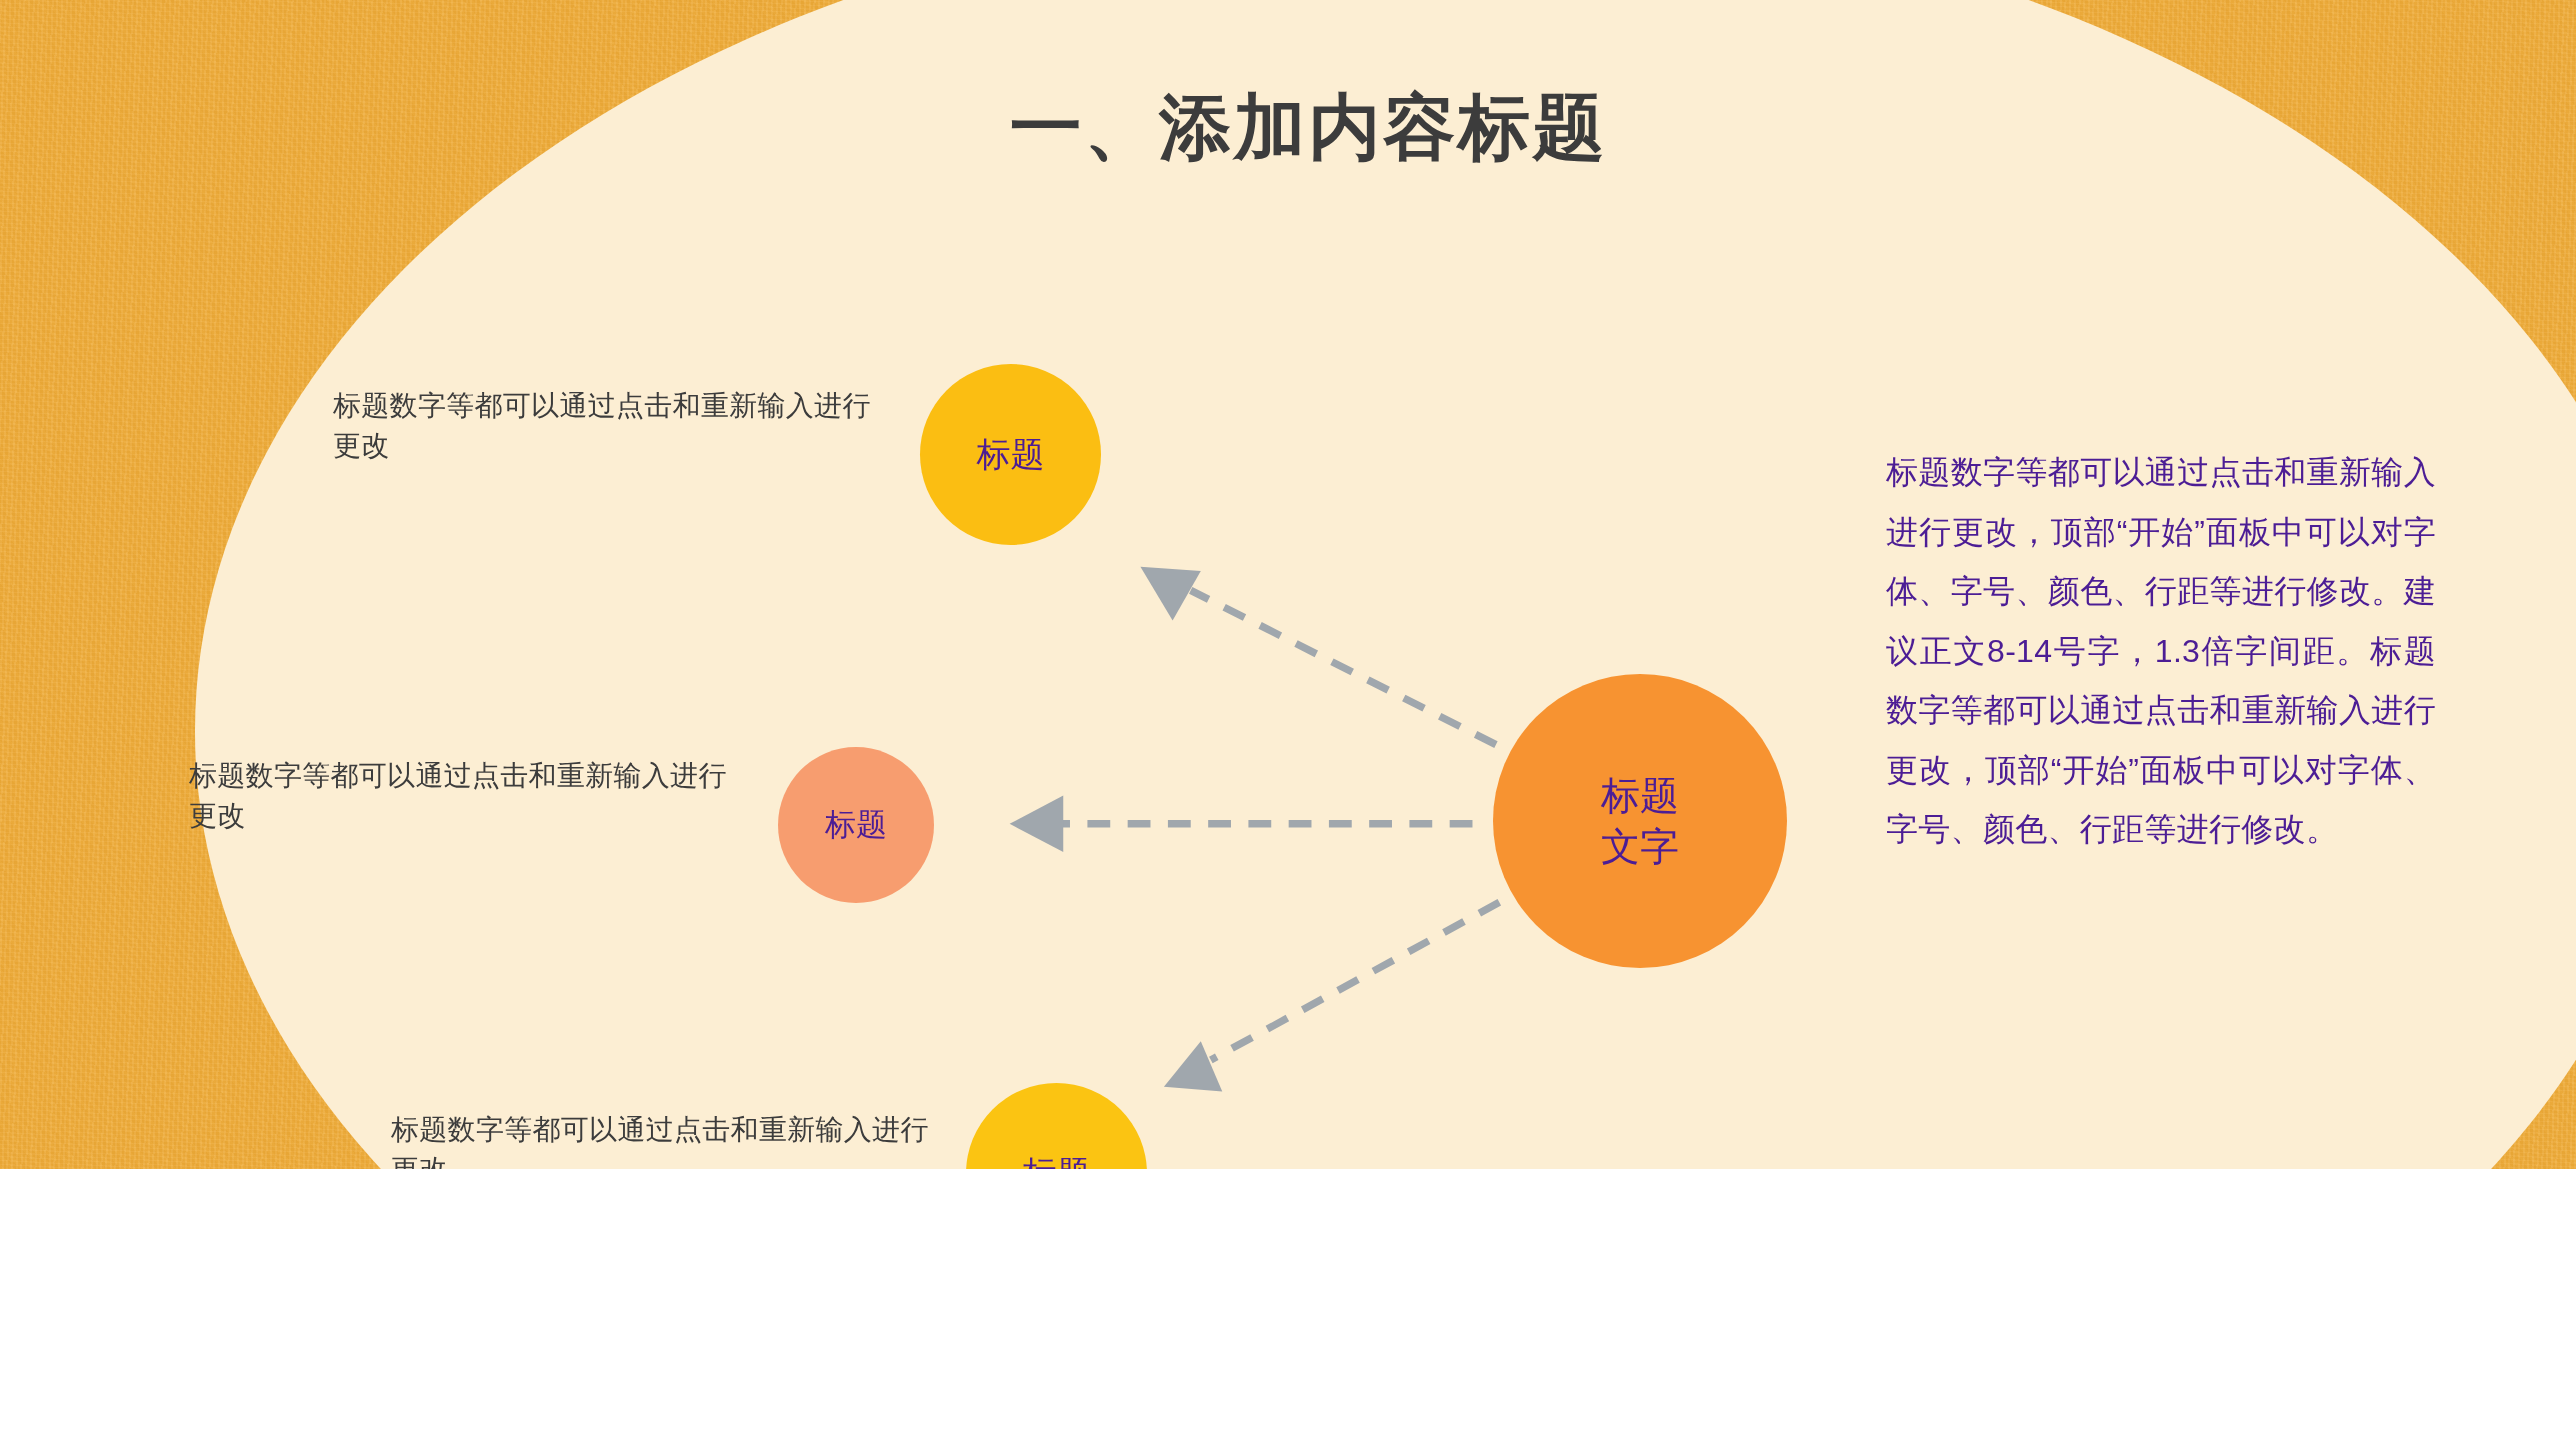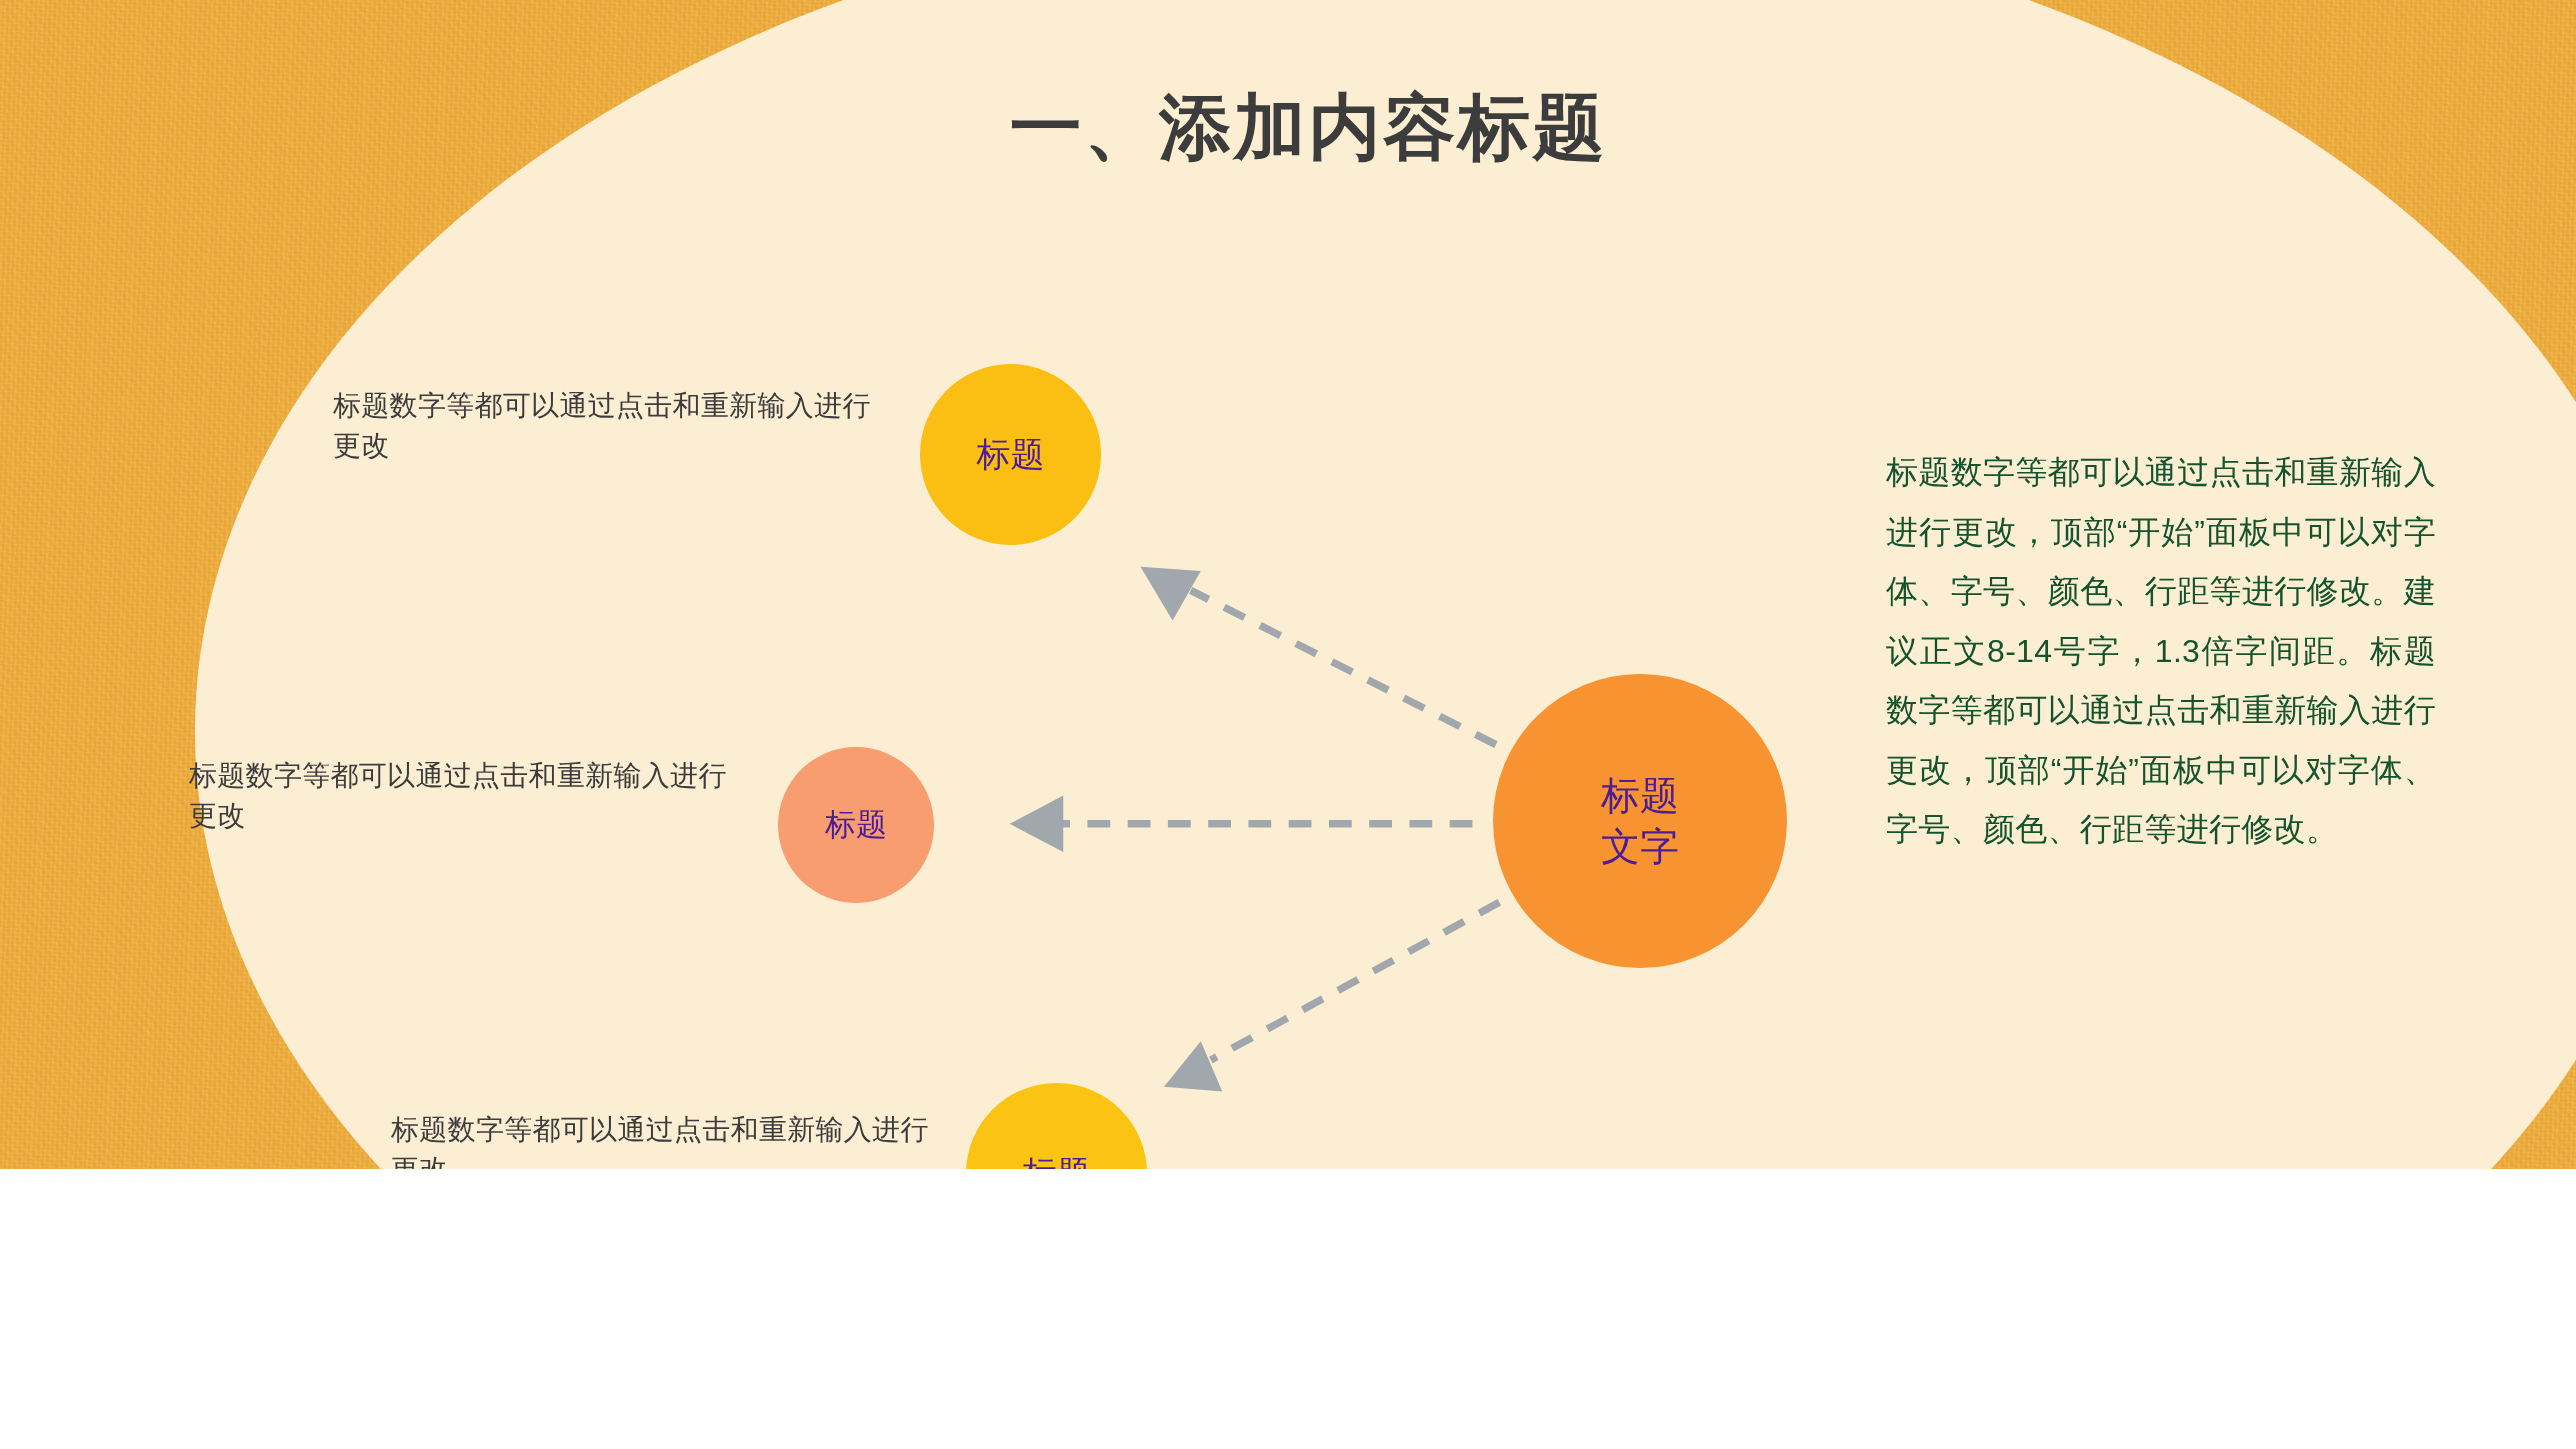--- a/index.html
+++ b/index.html
@@ -150,21 +150,21 @@
     font-size: 51px;
     line-height: 1.2;
     font-weight: 700;
     color: #3c3c3c;
     margin: 0 0 36px 0;
     letter-spacing: 0.7px;
   }
   .side-body {
     font-size: 32px;
     line-height: 1.86;
-    color: #14532d;
+    color: #4c1d95;
     margin: 0;
     text-align: justify;
     letter-spacing: 0.3px;
   }
 </style>
 </head>
 <body>
 
 <div id="slide">
 

